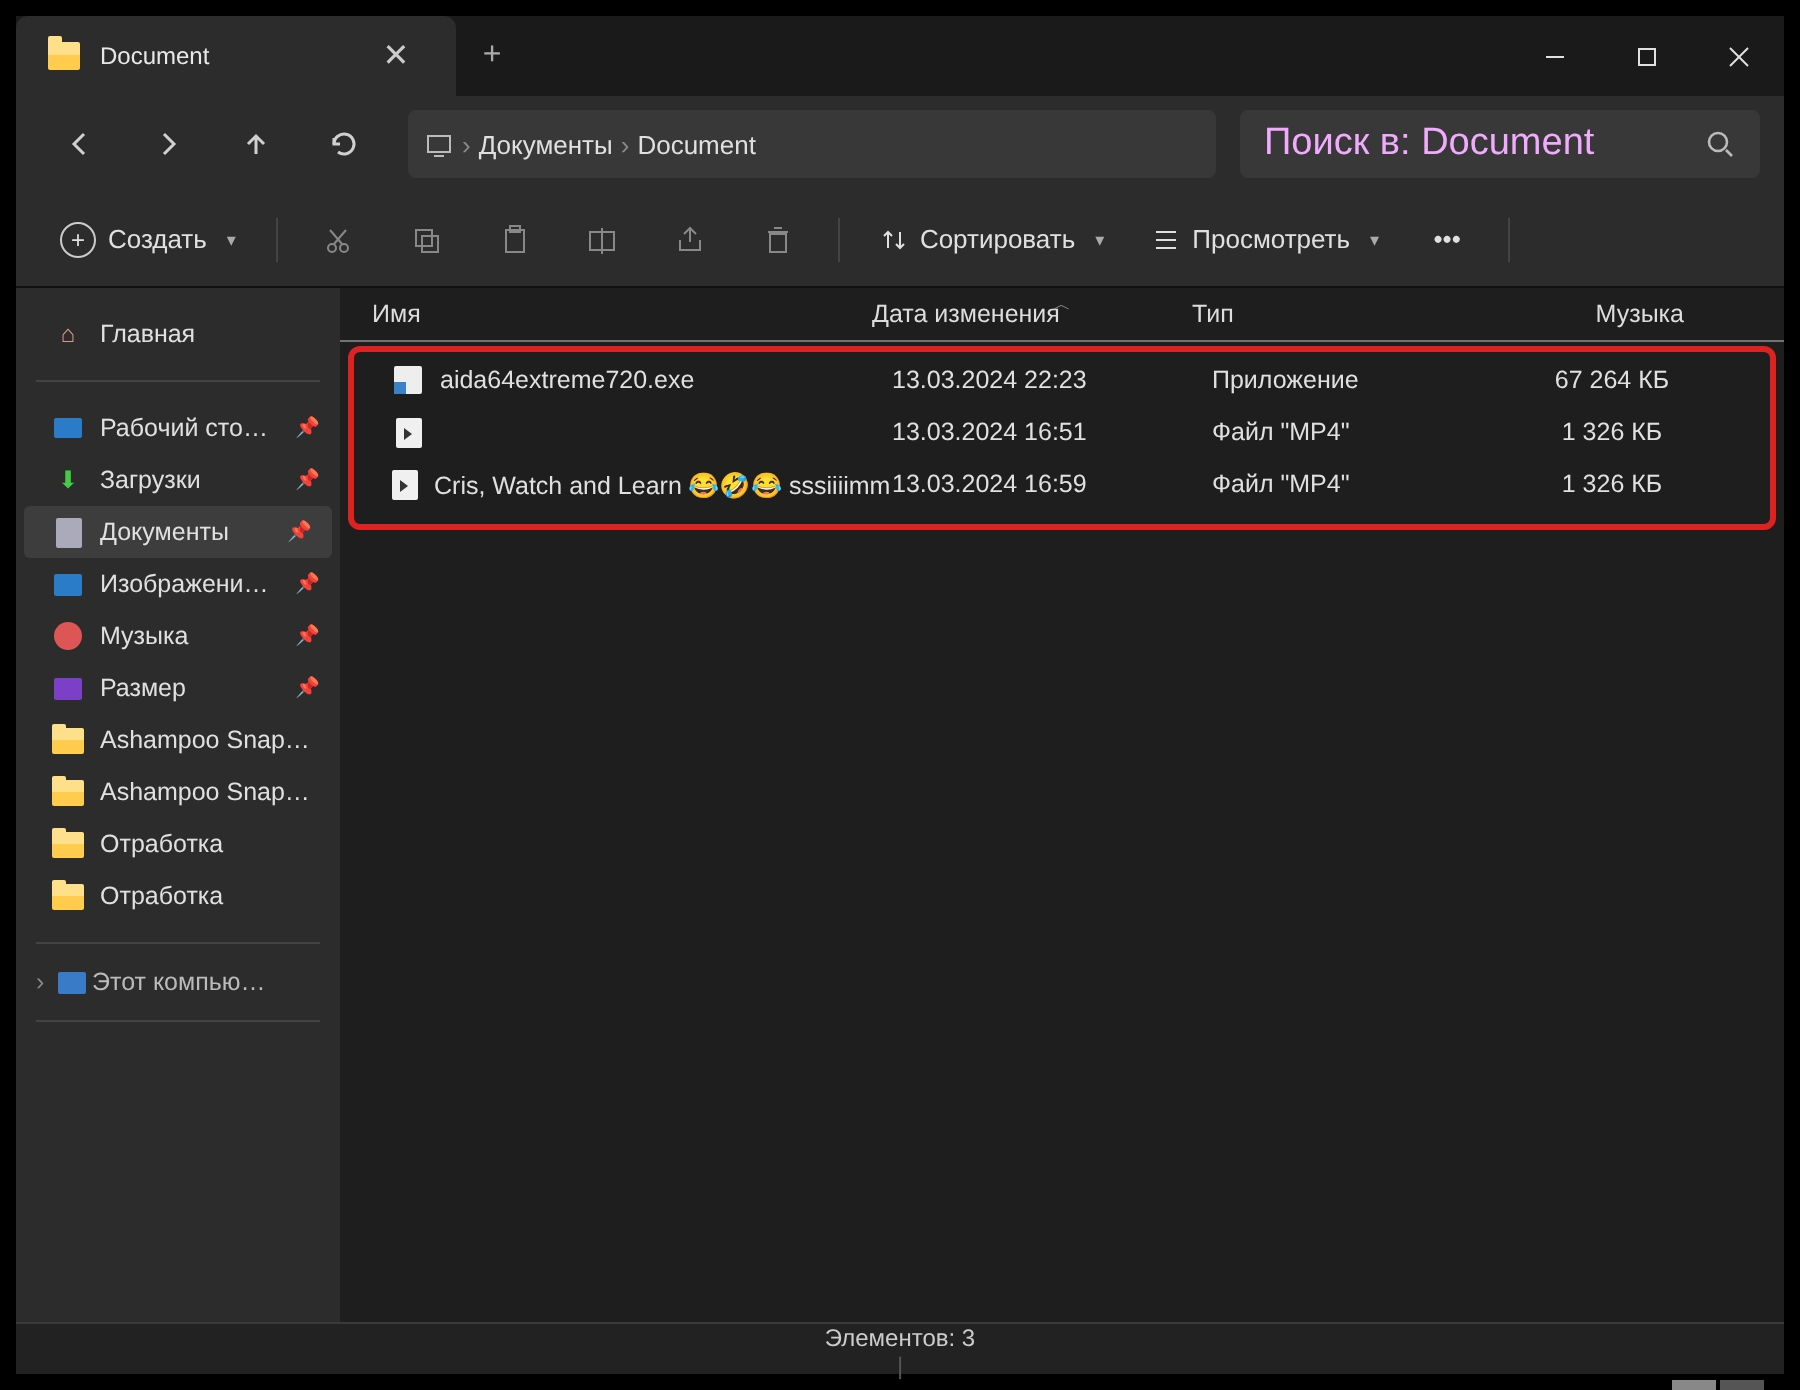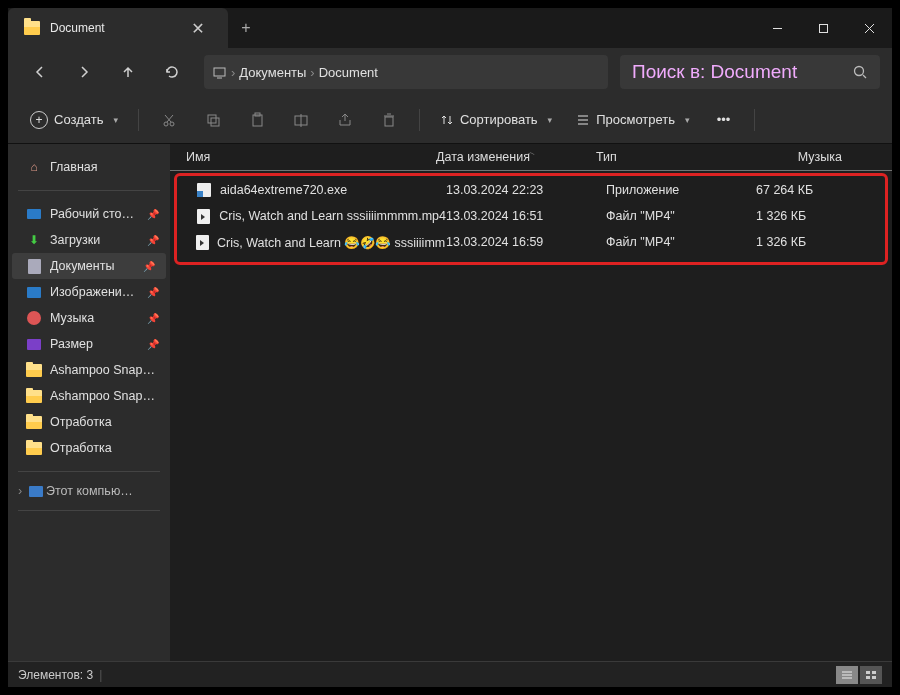--- a/index.html
+++ b/index.html
@@ -65,28 +65,28 @@
 
 
 .content { flex: 1; display: flex; flex-direction: column; position: relative; background:#1e1e1e; }
 .colheaders { display: grid; grid-template-columns: 250px 160px 150px 110px; padding: 6px 10px 6px 16px; font-size: 12.5px; color: #ddd; border-bottom: 1px solid #737373; }
 .colheaders .hdr:last-child { text-align:right; padding-right:14px;}
 .handle { position:absolute; top:2px; left:50%; transform:translateX(-50%); color:#888; font-size:9px;}
 .filelist { padding: 6px 8px; position:relative;}
 .highlight-box { position:absolute; top:2px; left:4px; right:4px; height:92px; border:3px solid #d22; border-radius:6px; pointer-events:none;}
 .file-row { display: grid; grid-template-columns: 250px 160px 150px 110px; padding: 5px 18px; font-size: 12.5px; align-items: center; }
 .file-row .cell-name { display:flex; align-items:center; gap:8px; white-space:nowrap; overflow:hidden; text-overflow:ellipsis;}
-.file-row .cell-size { text-align:left; padding-right:10px;}
+.file-row .cell-size { text-align:center; padding-right:10px;}
 .ico-exe{width:14px;height:14px;background:#eee;border-radius:1px;position:relative;}
 .ico-exe::after{content:"";position:absolute;bottom:0;left:0;width:6px;height:6px;background:#3a82c7;}
 .ico-mp4{width:13px;height:15px;background:#f0f0f0;border-radius:1px;position:relative;}
 .ico-mp4::after{content:"";position:absolute;top:5px;left:4px;width:0;height:0;border-top:3px solid transparent;border-bottom:3px solid transparent;border-left:4px solid #333;}
 
 
-.statusbar { height: 26px; background: #222; border-top:1px solid #3a3a3a; display: flex; align-items: center; padding: 0 10px; font-size: 12px; color: #ccc; }
+.statusbar { height: 26px; background: #222; border-top:1px solid #3a3a3a; display: flex; align-items: center; padding: 0 10px; font-size: 12px; color: #ccc; flex-direction: column; }
 .statusbar .view-toggles { margin-left:auto; display:flex; gap:2px;}
 .vbtn { width:22px; height:18px; background:#555; display:flex; align-items:center; justify-content:center;}
 .vbtn.active{background:#888;}
 </style>
 </head>
 <body>
 
 <div class="window">
 
   <div class="titlebar">
@@ -327,21 +327,20 @@
             </div>
           <div>13.03.2024 22:23</div>
           <div>Приложение</div>
           <div class="cell-size">67 264 КБ</div>
         </div>
         <div class="file-row">
           <div class="cell-name">
               <span class="ico">
                 <span class="ico-mp4"></span>
               </span>
-              <span>Cris, Watch and Learn   sssiiiimmmm.mp4</span>
             </div>
           <div>13.03.2024 16:51</div>
           <div>Файл "MP4"</div>
           <div class="cell-size">1 326 КБ</div>
         </div>
         <div class="file-row">
           <div class="cell-name">
               <span class="ico">
                 <span class="ico-mp4"></span>
               </span>

